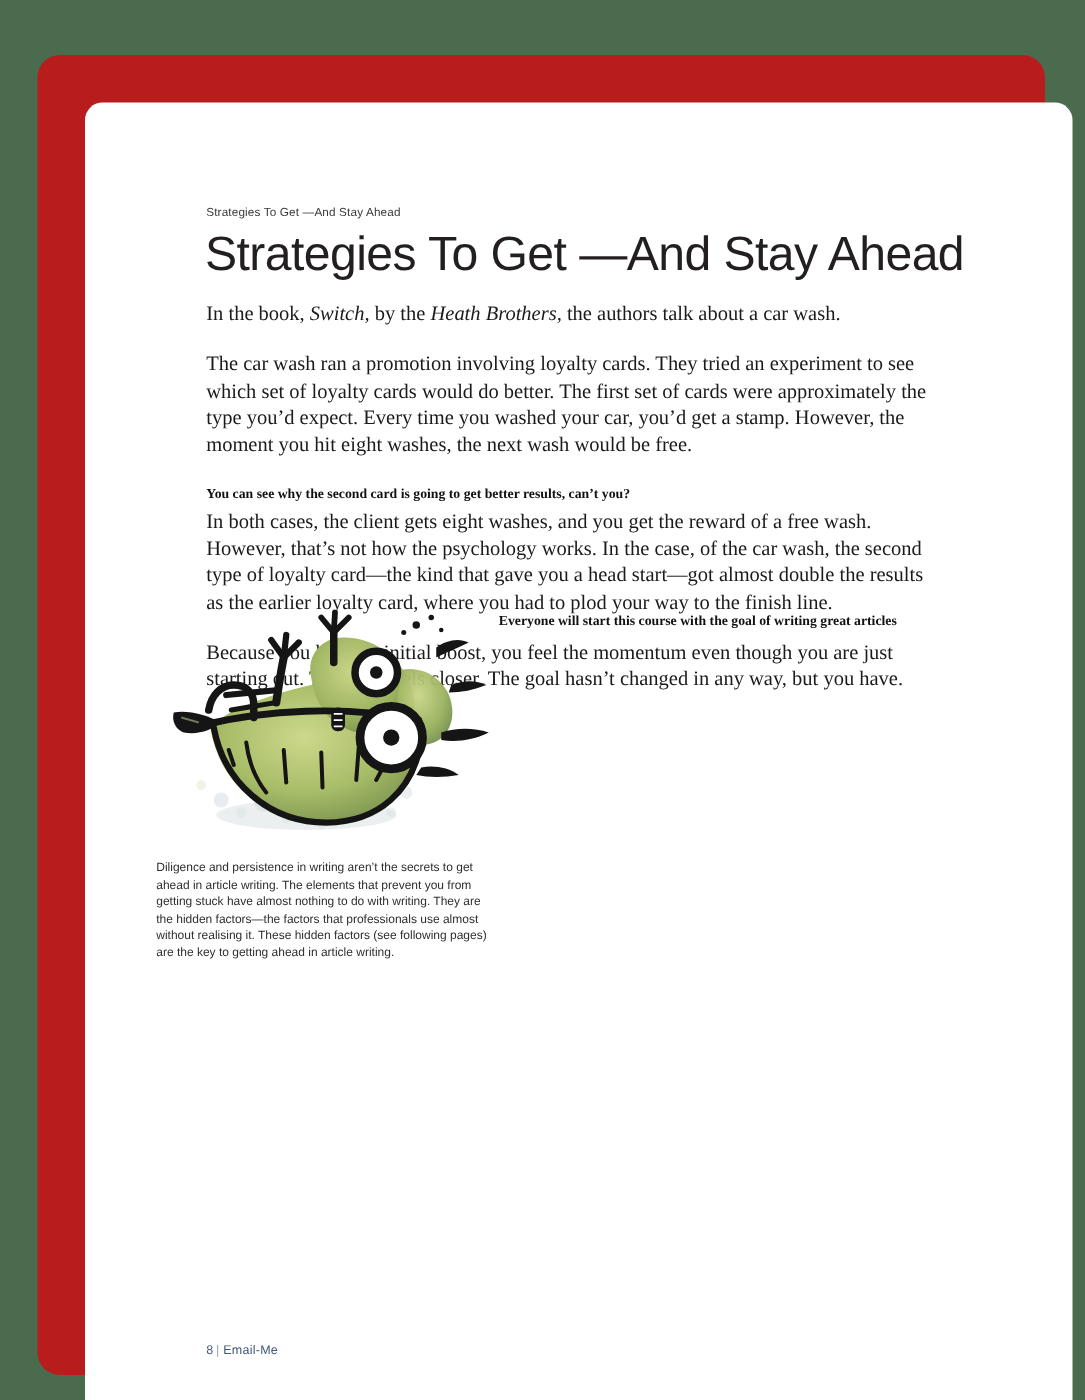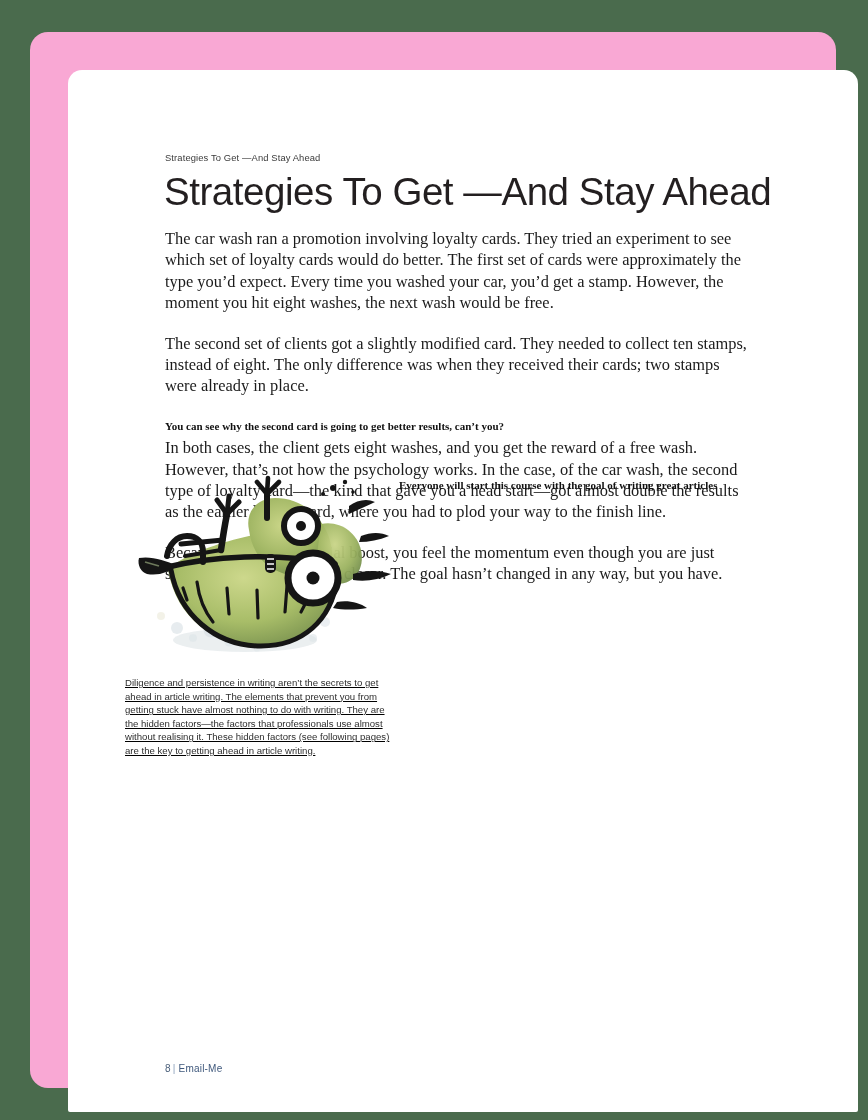--- a/index.html
+++ b/index.html
@@ -12,24 +12,24 @@
 
   body {
     background: #4a6b4d;
     font-family: "Liberation Serif", serif;
   }
 
   
   #page-frame {
     position: absolute;
     left: 30px;
-    top: 32px;
+    top: 44px;
     width: 806px;
     height: 1056px;
-    background: #f9a8d4;
+    background: #b91c1c;
     border-radius: 18px;
   }
 
   #page {
     position: absolute;
     left: 38px;
     top: 38px;
     width: 790px;
     height: 1042px;
     background: #ffffff;
@@ -101,21 +101,20 @@
   }
 
   .tight { margin-bottom: 0; }
 
   
   .col-left {
     position: absolute;
     left: 57px;
     top: 400px;
     width: 272px;
-    text-decoration: underline;
   }
 
   .col-right {
     position: absolute;
     left: 331px;
     top: 405px;
     width: 354px;
   }
 
   .col-right .para {
@@ -175,24 +174,24 @@
 <div id="page-frame">
   <div id="page">
     <div id="page-inner">
 
       <div class="running-header">Strategies To Get —And Stay Ahead</div>
 
       <h1 class="page-title">Strategies To Get —And Stay Ahead</h1>
 
       <div class="col-full">
 
+        <p class="para"><span>In the book, </span><em>Switch,</em><span> by the </span><em>Heath Brothers</em><span>, the authors talk about a car wash.</span></p>
 
         <p class="para">The car wash ran a promotion involving loyalty cards. They tried an experiment to see which set of loyalty cards would do better. The first set of cards were approximately the type you’d expect. Every time you washed your car, you’d get a stamp. However, the moment you hit eight washes, the next wash would be free.</p>
 
-        <p class="para">The second set of clients got a slightly modified card. They needed to collect ten stamps, instead of eight. The only difference was when they received their cards; two stamps were already in place.</p>
 
         <p class="para tight"><span class="lead-in">You can see why the second card is going to get better results, can’t you?</span><span>In both cases, the client gets eight washes, and you get the reward of a free wash. However, that’s not how the psychology works. In the case, of the car wash, the second type of loyalty card—the kind that gave you a head start—got almost double the results as the earlier loyalty card, where you had to plod your way to the finish line.</span></p>
 
         <p class="para" style="margin-top:19px">Because you have an initial boost, you feel the momentum even though you are just starting out. The goal feels closer. The goal hasn’t changed in any way, but you have.</p>
       </div>
 
       <div class="col-left">
 
         <div class="illus-wrap">
           <svg viewBox="0 0 272 200" xmlns="http://www.w3.org/2000/svg" aria-hidden="true">

